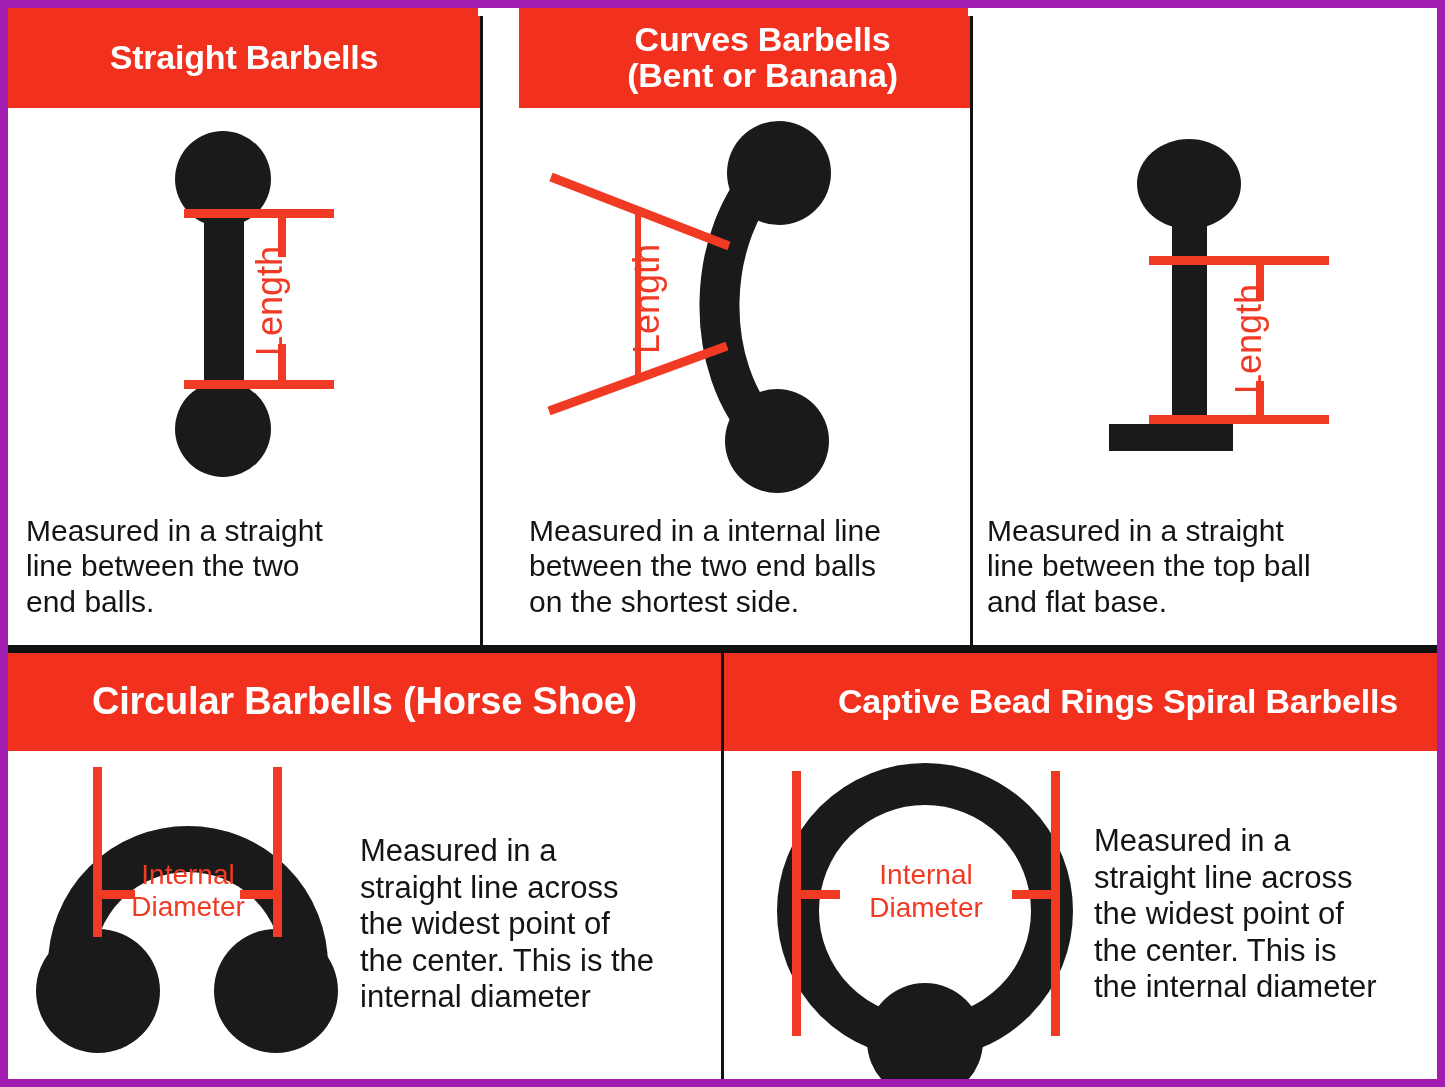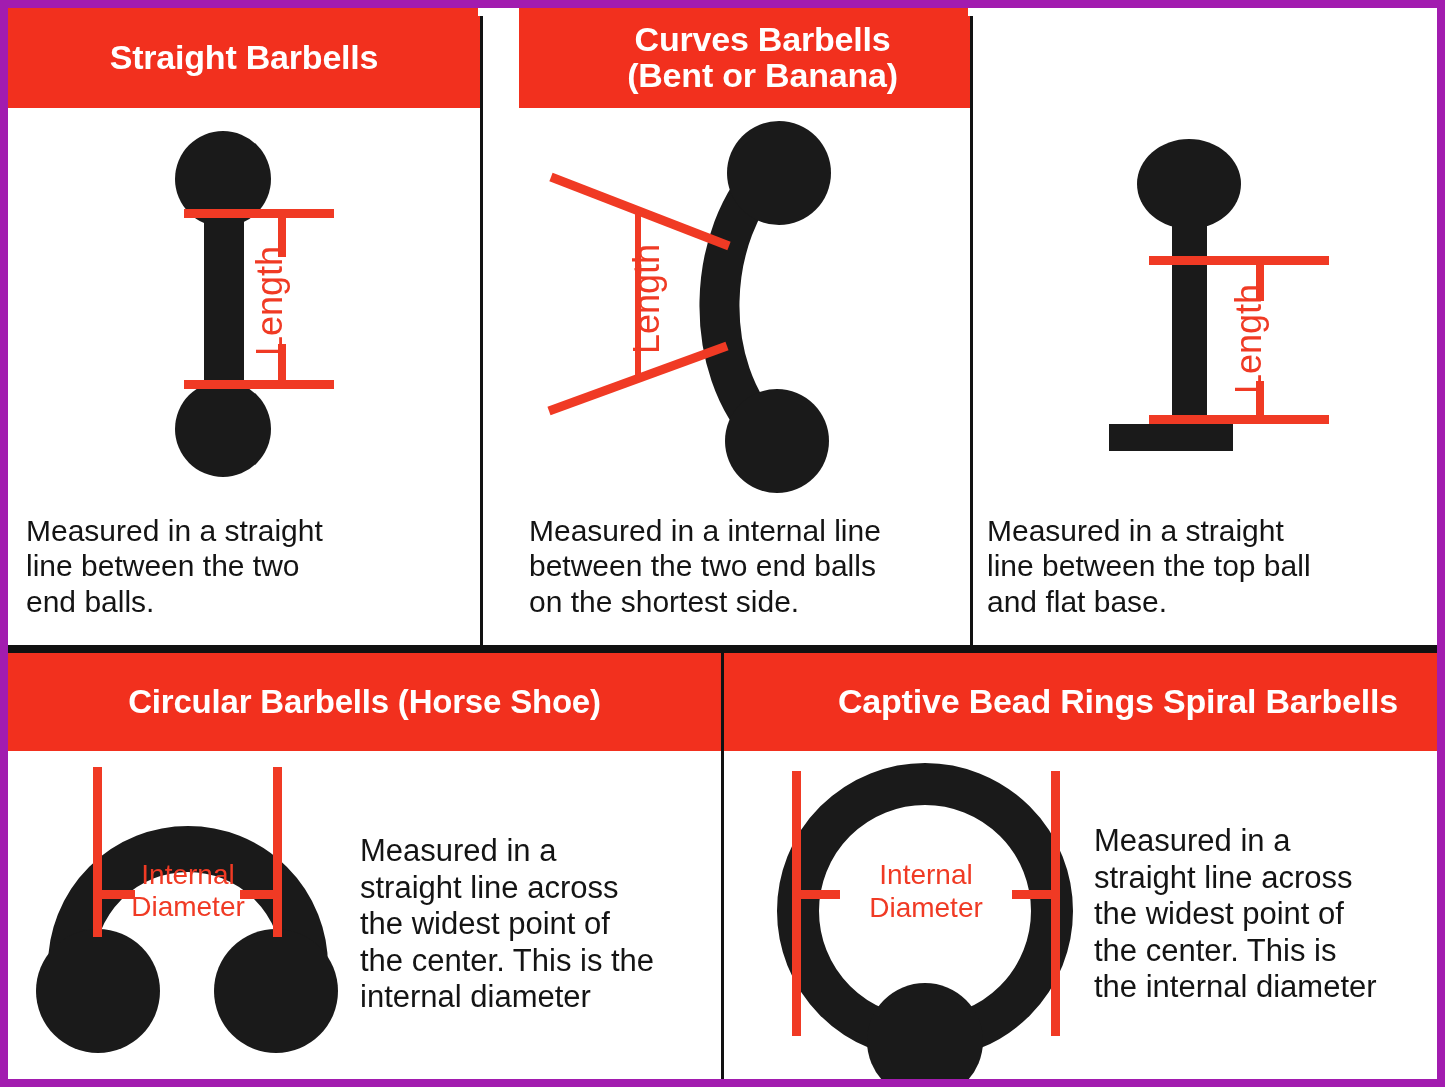--- a/index.html
+++ b/index.html
@@ -152,21 +152,21 @@
         <text x="288" y="228" fill="#F03A24" font-family="Liberation Sans, sans-serif" font-size="36" text-anchor="middle" transform="rotate(-90 288 228)">Length</text>
       </svg>
     </div>
 
     <div class="caption" style="left:14px; top:505px; width:450px; font-size:30px;">Measured in a straight
 line between the top ball
 and flat base.</div>
   </div>
 
   <div class="panel" style="left:0px; top:645px; width:713px; height:439px;">
-    <div class="panel-header" style="height:98px; font-size:33px;">Circular Barbells (Horse Shoe)</div>
+    <div class="panel-header" style="height:98px; font-size:38px;">Circular Barbells (Horse Shoe)</div>
 
     <div class="art" style="left:0px; top:98px; width:360px; height:341px;">
       <svg width="360" height="341" viewBox="0 0 360 341">
 
         <path d="M 63 215 A 117 117 0 1 1 297 215" stroke="#1A1A1A" stroke-width="46" fill="none" stroke-linecap="butt"></path>
 
         <circle cx="90" cy="240" r="62" fill="#1A1A1A"></circle>
 
         <circle cx="268" cy="240" r="62" fill="#1A1A1A"></circle>
 

